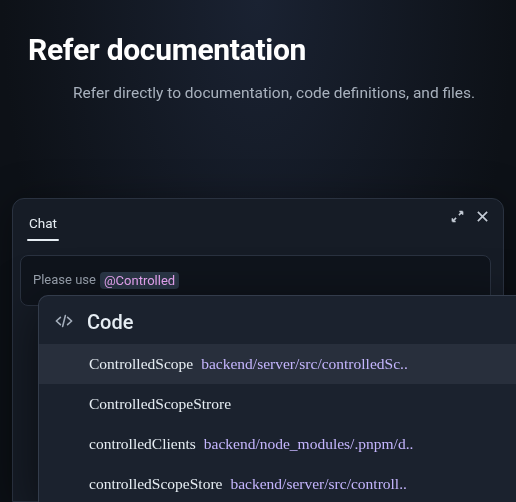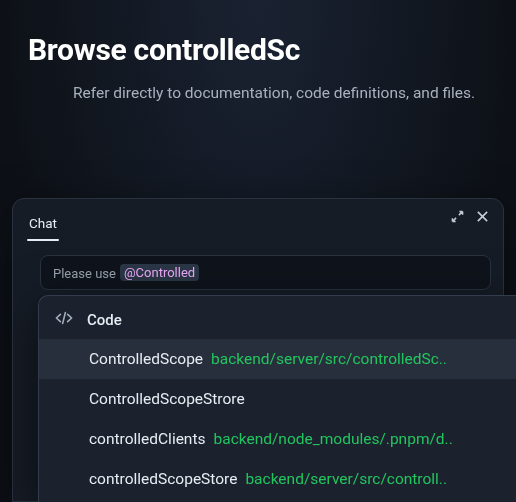--- a/index.html
+++ b/index.html
@@ -88,29 +88,29 @@
       cursor: pointer;
       display: flex;
       align-items: center;
       justify-content: center;
     }
     .icon-btn svg {
       width: 13px;
       height: 13px;
     }
     .input-row {
-      margin: 14px 12px 0 27px;
+      margin: 14px 12px 0 7px;
       background: #0f141c;
       border: 1px solid #2a3240;
       border-radius: 8px;
-      padding: 8px 12px;
+      padding: 16px 12px;
       font-size: 13px;
       color: #9aa3af;
       display: flex;
-      align-items: flex-end;
+      align-items: flex-start;
     }
     .mention {
       color: #f0abfc;
       background: #2b3747;
       border-radius: 4px;
       padding: 1px 4px;
       margin-left: 4px;
     }
     .dropdown {
       position: absolute;
@@ -126,21 +126,21 @@
       box-shadow: 0 12px 50px rgba(0,0,0,0.55);
       overflow: hidden;
     }
     .dropdown-header {
       display: flex;
       align-items: center;
       gap: 14px;
       padding: 14px 16px 10px 16px;
     }
     .dropdown-header .lbl {
-      font-size: 15px;
+      font-size: 20px;
       font-weight: 500;
       color: #e6edf3;
     }
     .code-icon {
       color: #a3adba;
     }
     .code-icon svg {
       width: 18px;
       height: 14px;
     }
@@ -150,40 +150,41 @@
     }
     .result-item {
       display: flex;
       align-items: baseline;
       gap: 8px;
       padding: 11px 16px 11px 50px;
       font-size: 15.5px;
       white-space: nowrap;
       overflow: hidden;
       cursor: pointer;
+      font-family: Liberation Serif, serif;
     }
     .result-item.selected {
       background: #282f3c;
     }
     .result-name {
       color: #e6edf3;
       font-weight: 450;
       flex-shrink: 0;
     }
     .result-path {
-      color: #22c55e;
+      color: #c4b5fd;
       overflow: hidden;
       text-overflow: ellipsis;
     }
   </style>
 </head>
 <body>
 
 <div class="hero">
-  <h1 class="hero-title">Browse controlledSc</h1>
+  <h1 class="hero-title">Refer documentation</h1>
   <p class="hero-subtitle">Refer directly to documentation, code definitions, and files.</p>
 </div>
 
 <div class="panel">
   <div class="panel-header">
     <div class="tabs">
       <div class="tab active">Chat</div>
     </div>
     <div class="panel-actions">
       <span class="icon-btn">

